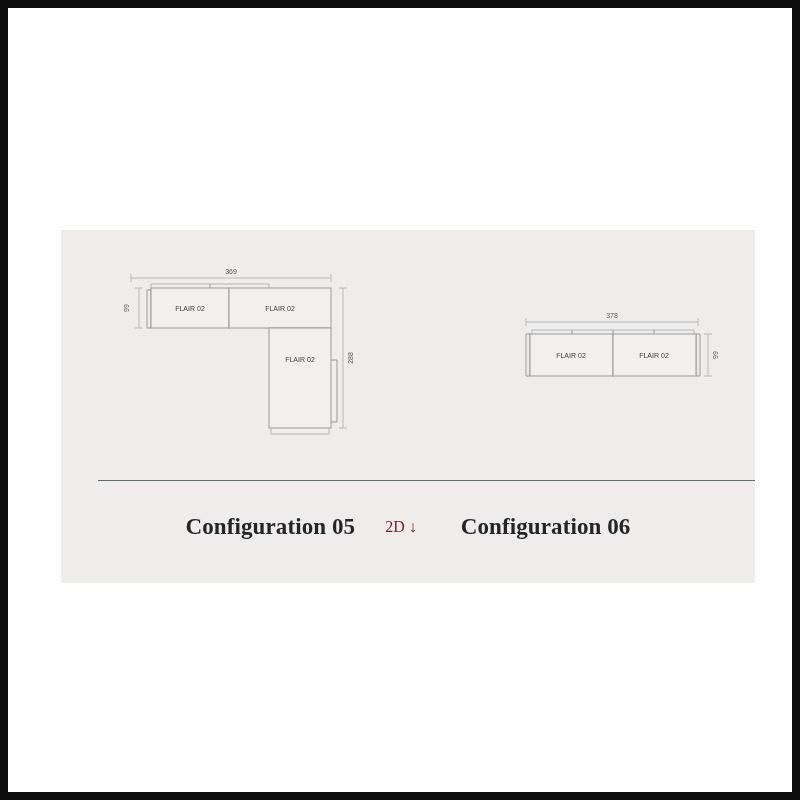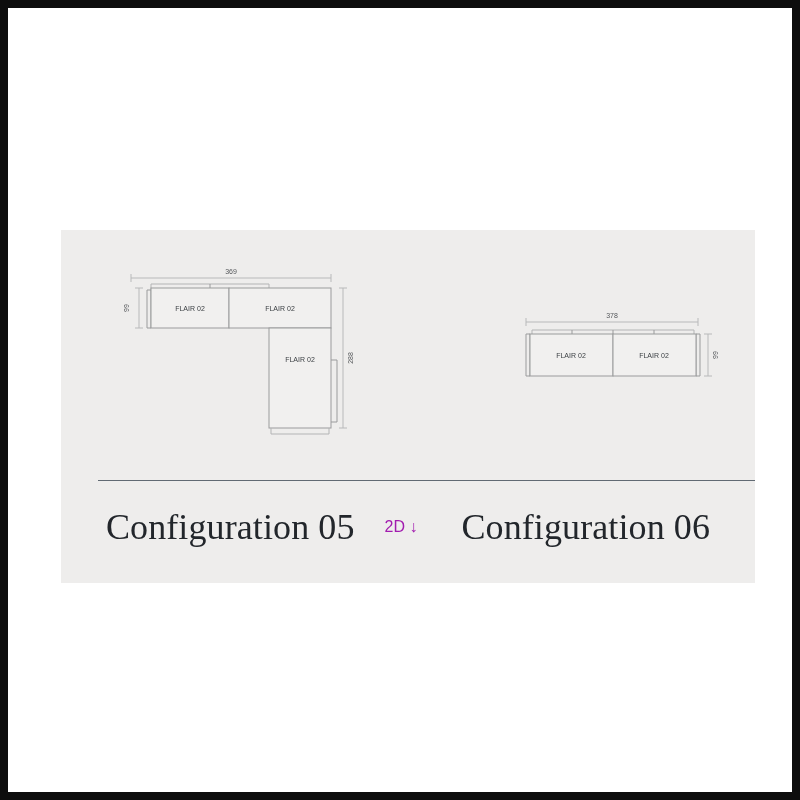--- a/index.html
+++ b/index.html
@@ -65,32 +65,32 @@
     left: 0;
     top: 262px;
     width: 694px;
     height: 70px;
     display: flex;
     align-items: center;
     justify-content: center;
   }
   .config-title {
     font-family: "Liberation Serif", serif;
-    font-weight: 400;
-    font-size: 36px;
+    font-weight: 700;
+    font-size: 23px;
     color: #22262b;
     letter-spacing: .1px;
     white-space: nowrap;
   }
   #title-left  { margin-right: 26px; }
   #title-right { margin-left: 40px; }
   #view-toggle {
-    font-family: Liberation Sans, sans-serif;
+    font-family: Liberation Serif, serif;
     font-size: 16px;
-    color: #a21caf;
+    color: #7f1d1d;
     white-space: nowrap;
     cursor: pointer;
     padding: 2px 4px;
   }
 
   
   .frame-line   { fill: none; stroke: #9a9b9c; stroke-width: 1; }
   .seat-fill    { fill: #f1f0ef; stroke: #9a9b9c; stroke-width: 1; }
   .rail-line    { fill: none; stroke: #b3b4b5; stroke-width: 1; }
   .dim-line     { fill: none; stroke: #b8b9ba; stroke-width: 1; }

